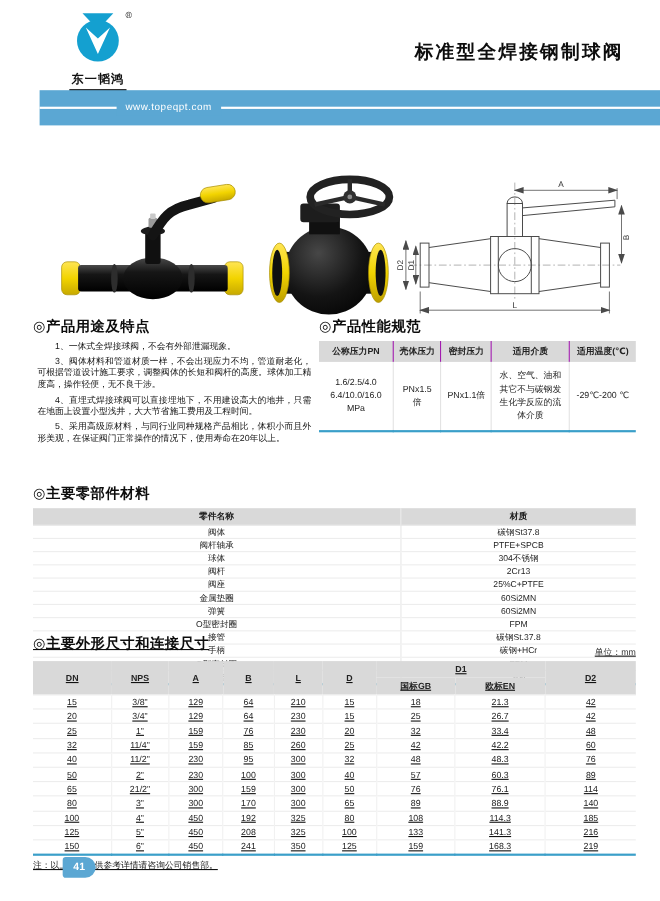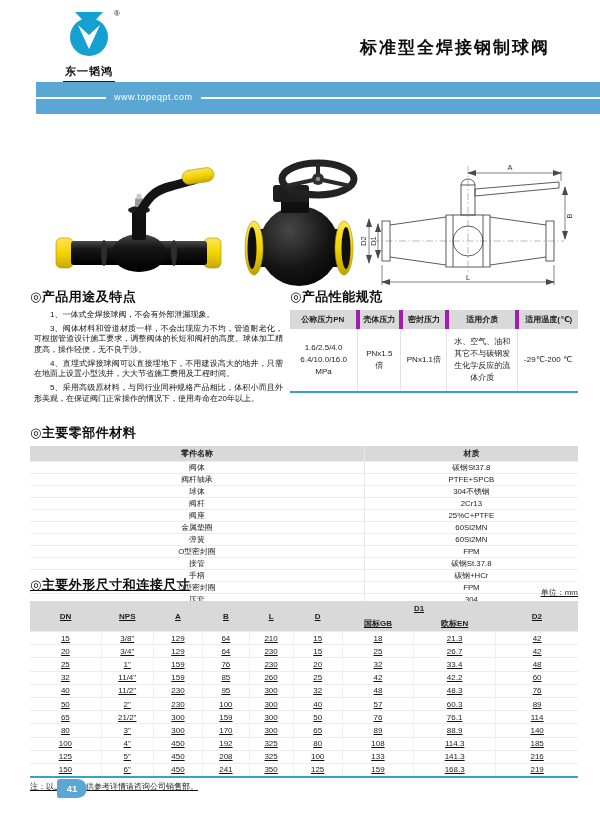--- a/index.html
+++ b/index.html
@@ -7,21 +7,21 @@
     position:relative; width:600px; height:819px; background:#ffffff;
     font-family:"Liberation Sans","DejaVu Sans",sans-serif; color:#111; overflow:hidden;
   }
 
   
   .logo-block { position:absolute; left:54px; top:11px; width:70px; text-align:center; }
   .logo-mark { position:relative; display:inline-block; }
   .logo-reg { position:absolute; top:-2px; right:-8px; font-size:8px; color:#222; }
   .brand-name { display:inline-block; font-size:11px; font-weight:bold; letter-spacing:1px;
     border-bottom:2px solid #1a1a1a; padding:1px 2px 2px; white-space:nowrap; }
-  .page-title { position:absolute; right:50px; top:36px; margin:0; font-size:17px; font-weight:bold;
+  .page-title { position:absolute; right:33px; top:36px; margin:0; font-size:17px; font-weight:bold;
     letter-spacing:2px; color:#0d0d0d; }
 
   .blue-bar { position:absolute; left:0; top:82px; width:600px; height:32px;
     background:var(--accent_blue,#5ba7d3);margin-left:36px; }
   .blue-bar::after { content:""; position:absolute; left:0; right:0; top:15px; height:1.5px; background:#fff; }
   .website { position:absolute; left:70px; top:8px; z-index:2; background:var(--accent_blue,#5ba7d3);
     color:#fff; font-size:9px; line-height:15px; padding:0 8px; letter-spacing:0.5px; }
 
   
   .photo-lever  { position:absolute; left:52px;  top:146px; }
@@ -35,27 +35,27 @@
   
   .section-heading { margin:0 0 4px; font-size:13px; font-weight:bold; letter-spacing:0.5px; color:#0d0d0d; }
 
   .features { position:absolute; left:30px; top:288px; width:257px; }
   .feat { margin:4px; font-size:8px; line-height:1.28; text-indent:2em; text-align:justify; color:#141414; }
 
   .performance { position:absolute; left:290px; top:288px; width:288px; }
   .perf-table { width:100%; border-collapse:collapse; margin-top:3px;
     border-bottom:2px solid var(--table_rule_blue,#3a9fc9); }
   .perf-table th { background:var(--table_header_gray,#d9d9d9); font-size:8px; font-weight:bold;
-    padding:4px 1px; border-right:4px solid #a21caf; color:#222; }
+    padding:4px 1px; border-right:1px solid #a21caf; color:#222; }
   .perf-table th:last-child { border-right:none; }
   .perf-table td { font-size:8px; text-align:center; vertical-align:middle; height:58px;
     border-right:1px solid #e3e3e3; padding:2px 4px; line-height:1.5; color:#222; }
   .perf-table td:last-child { border-right:none; }
 
-  .materials { position:absolute; left:30px; top:424px; width:548px; }
+  .materials { position:absolute; left:30px; top:440px; width:548px; }
   .mat-table { width:100%; border-collapse:collapse; margin-top:3px;
     border-bottom:2px solid var(--table_rule_blue,#3a9fc9); }
   .mat-table th { background:var(--table_header_gray,#d9d9d9); font-size:8px; font-weight:bold;
     height:13px; color:#222; }
   .mat-table th + th, .mat-table td + td { border-left:1px solid #e8e8e8; }
   .mat-table td { font-size:7.8px; text-align:center; height:10.2px; padding:0;
     border-top:1px solid #ededed; color:#222; }
 
   .dimensions { position:absolute; left:30px; top:576px; width:548px;text-decoration:underline; }
   .dim-head-row { display:flex; justify-content:space-between; align-items:flex-end; }

